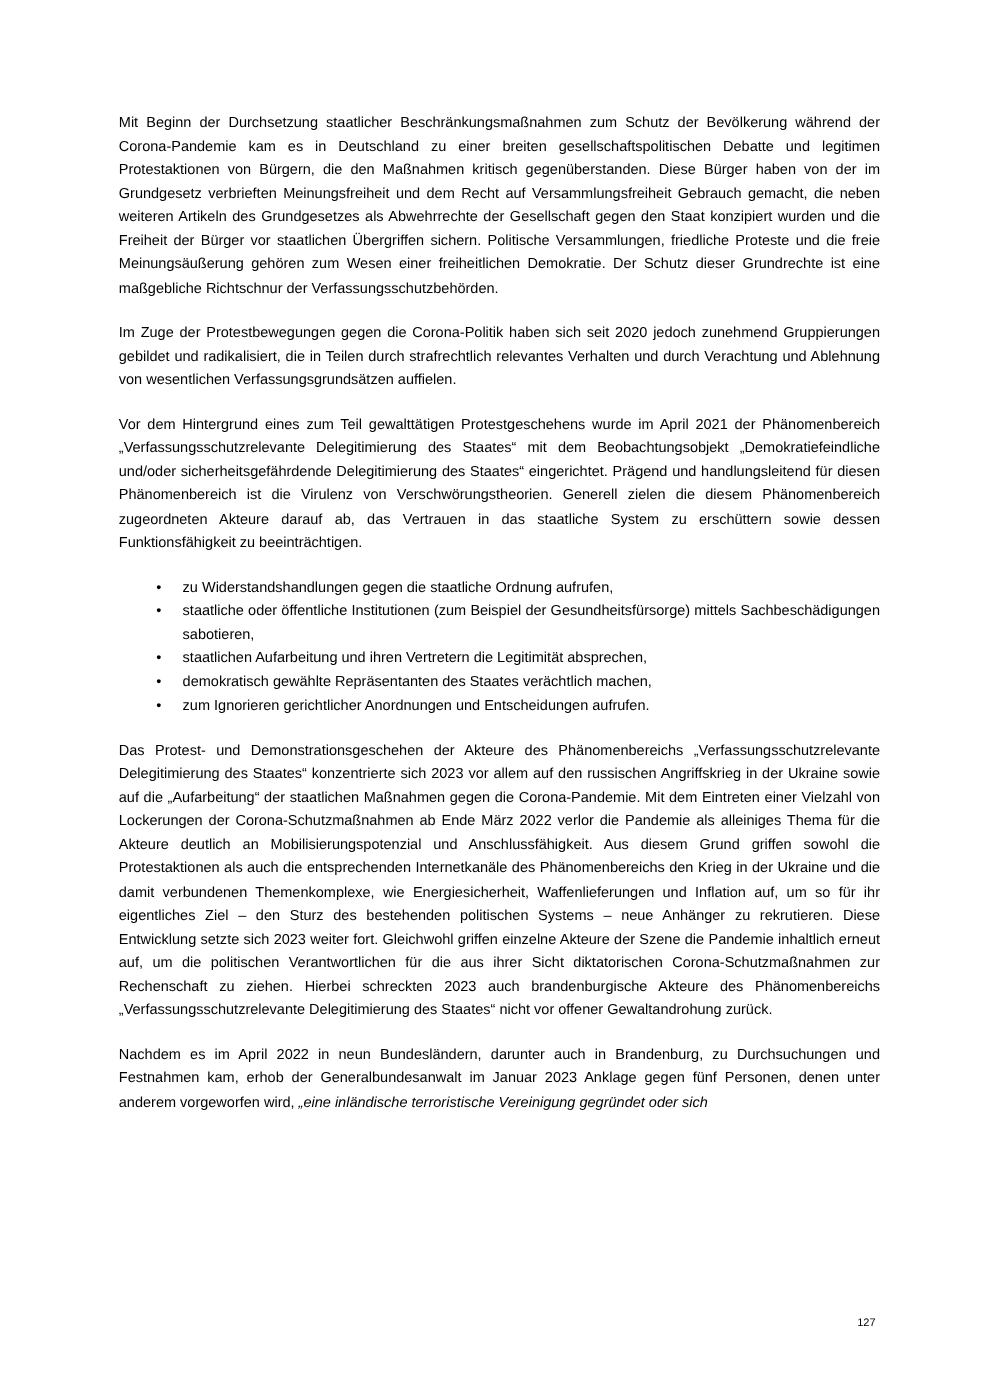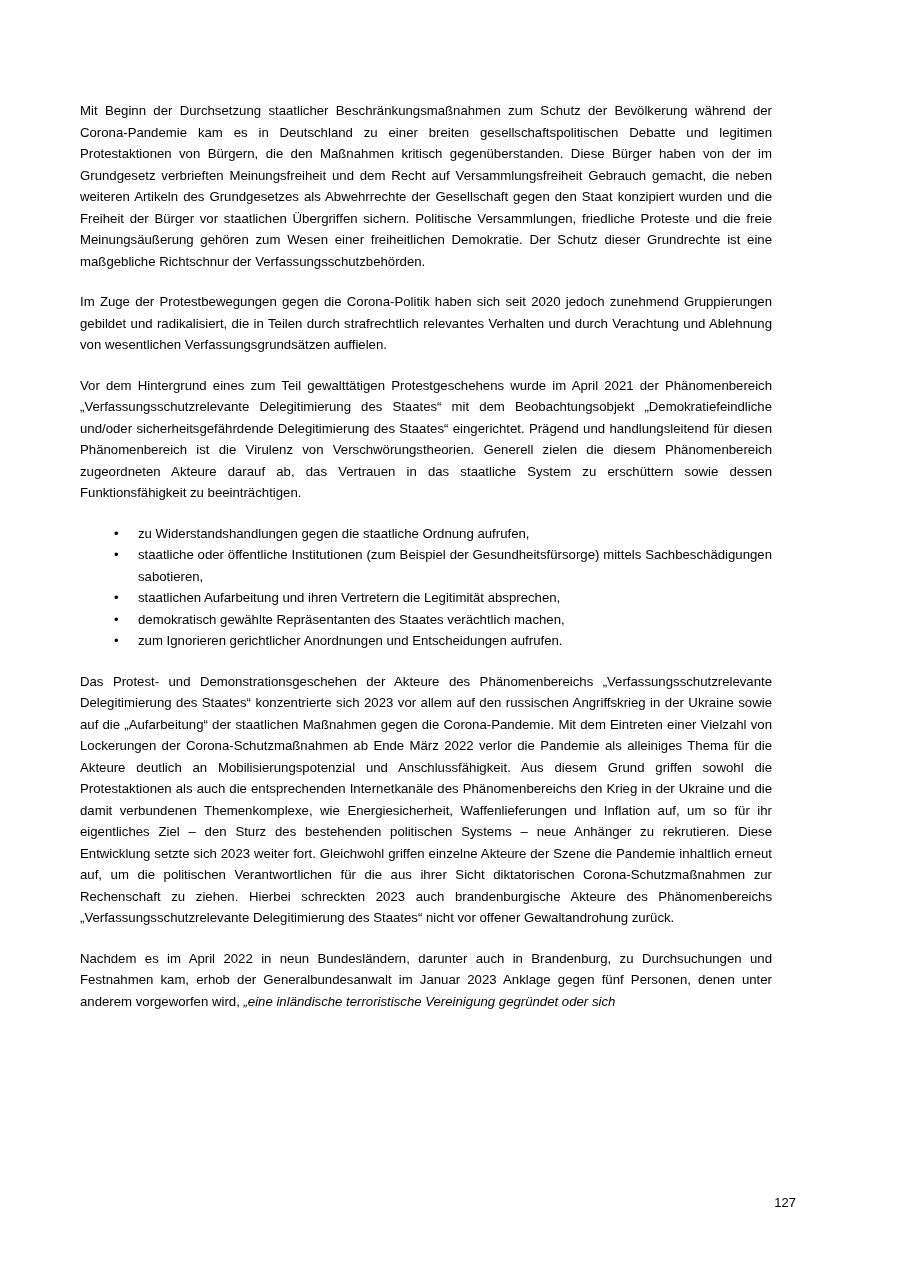--- a/index.html
+++ b/index.html
@@ -11,21 +11,21 @@
     width: 900px;
     height: 1273px;
     font-family: "Liberation Sans", sans-serif;
     color: #000000;
   }
   .page {
     position: relative;
     width: 900px;
     height: 1273px;
     box-sizing: border-box;
-    padding: 100px 104px 0 80px;
+    padding: 100px 104px 0 108px;
   }
   .content {
     width: 692px;
   }
   p.para {
     margin: 0 0 19px 0;
     font-size: 13.2px;
     line-height: 21.5px;
     text-align: justify;
     text-justify: inter-word;
@@ -51,21 +51,21 @@
     position: absolute;
     left: 34px;
     top: 0;
     font-size: 13.2px;
     line-height: 21.5px;
   }
   .page-number {
     position: absolute;
     right: 104px;
     bottom: 62px;
-    font-size: 13px;
+    font-size: 10px;
     line-height: 17px;
     text-align: center;
   }
   em.italic {
     font-style: italic;
   }
 </style>
 </head>
 <body>
 

